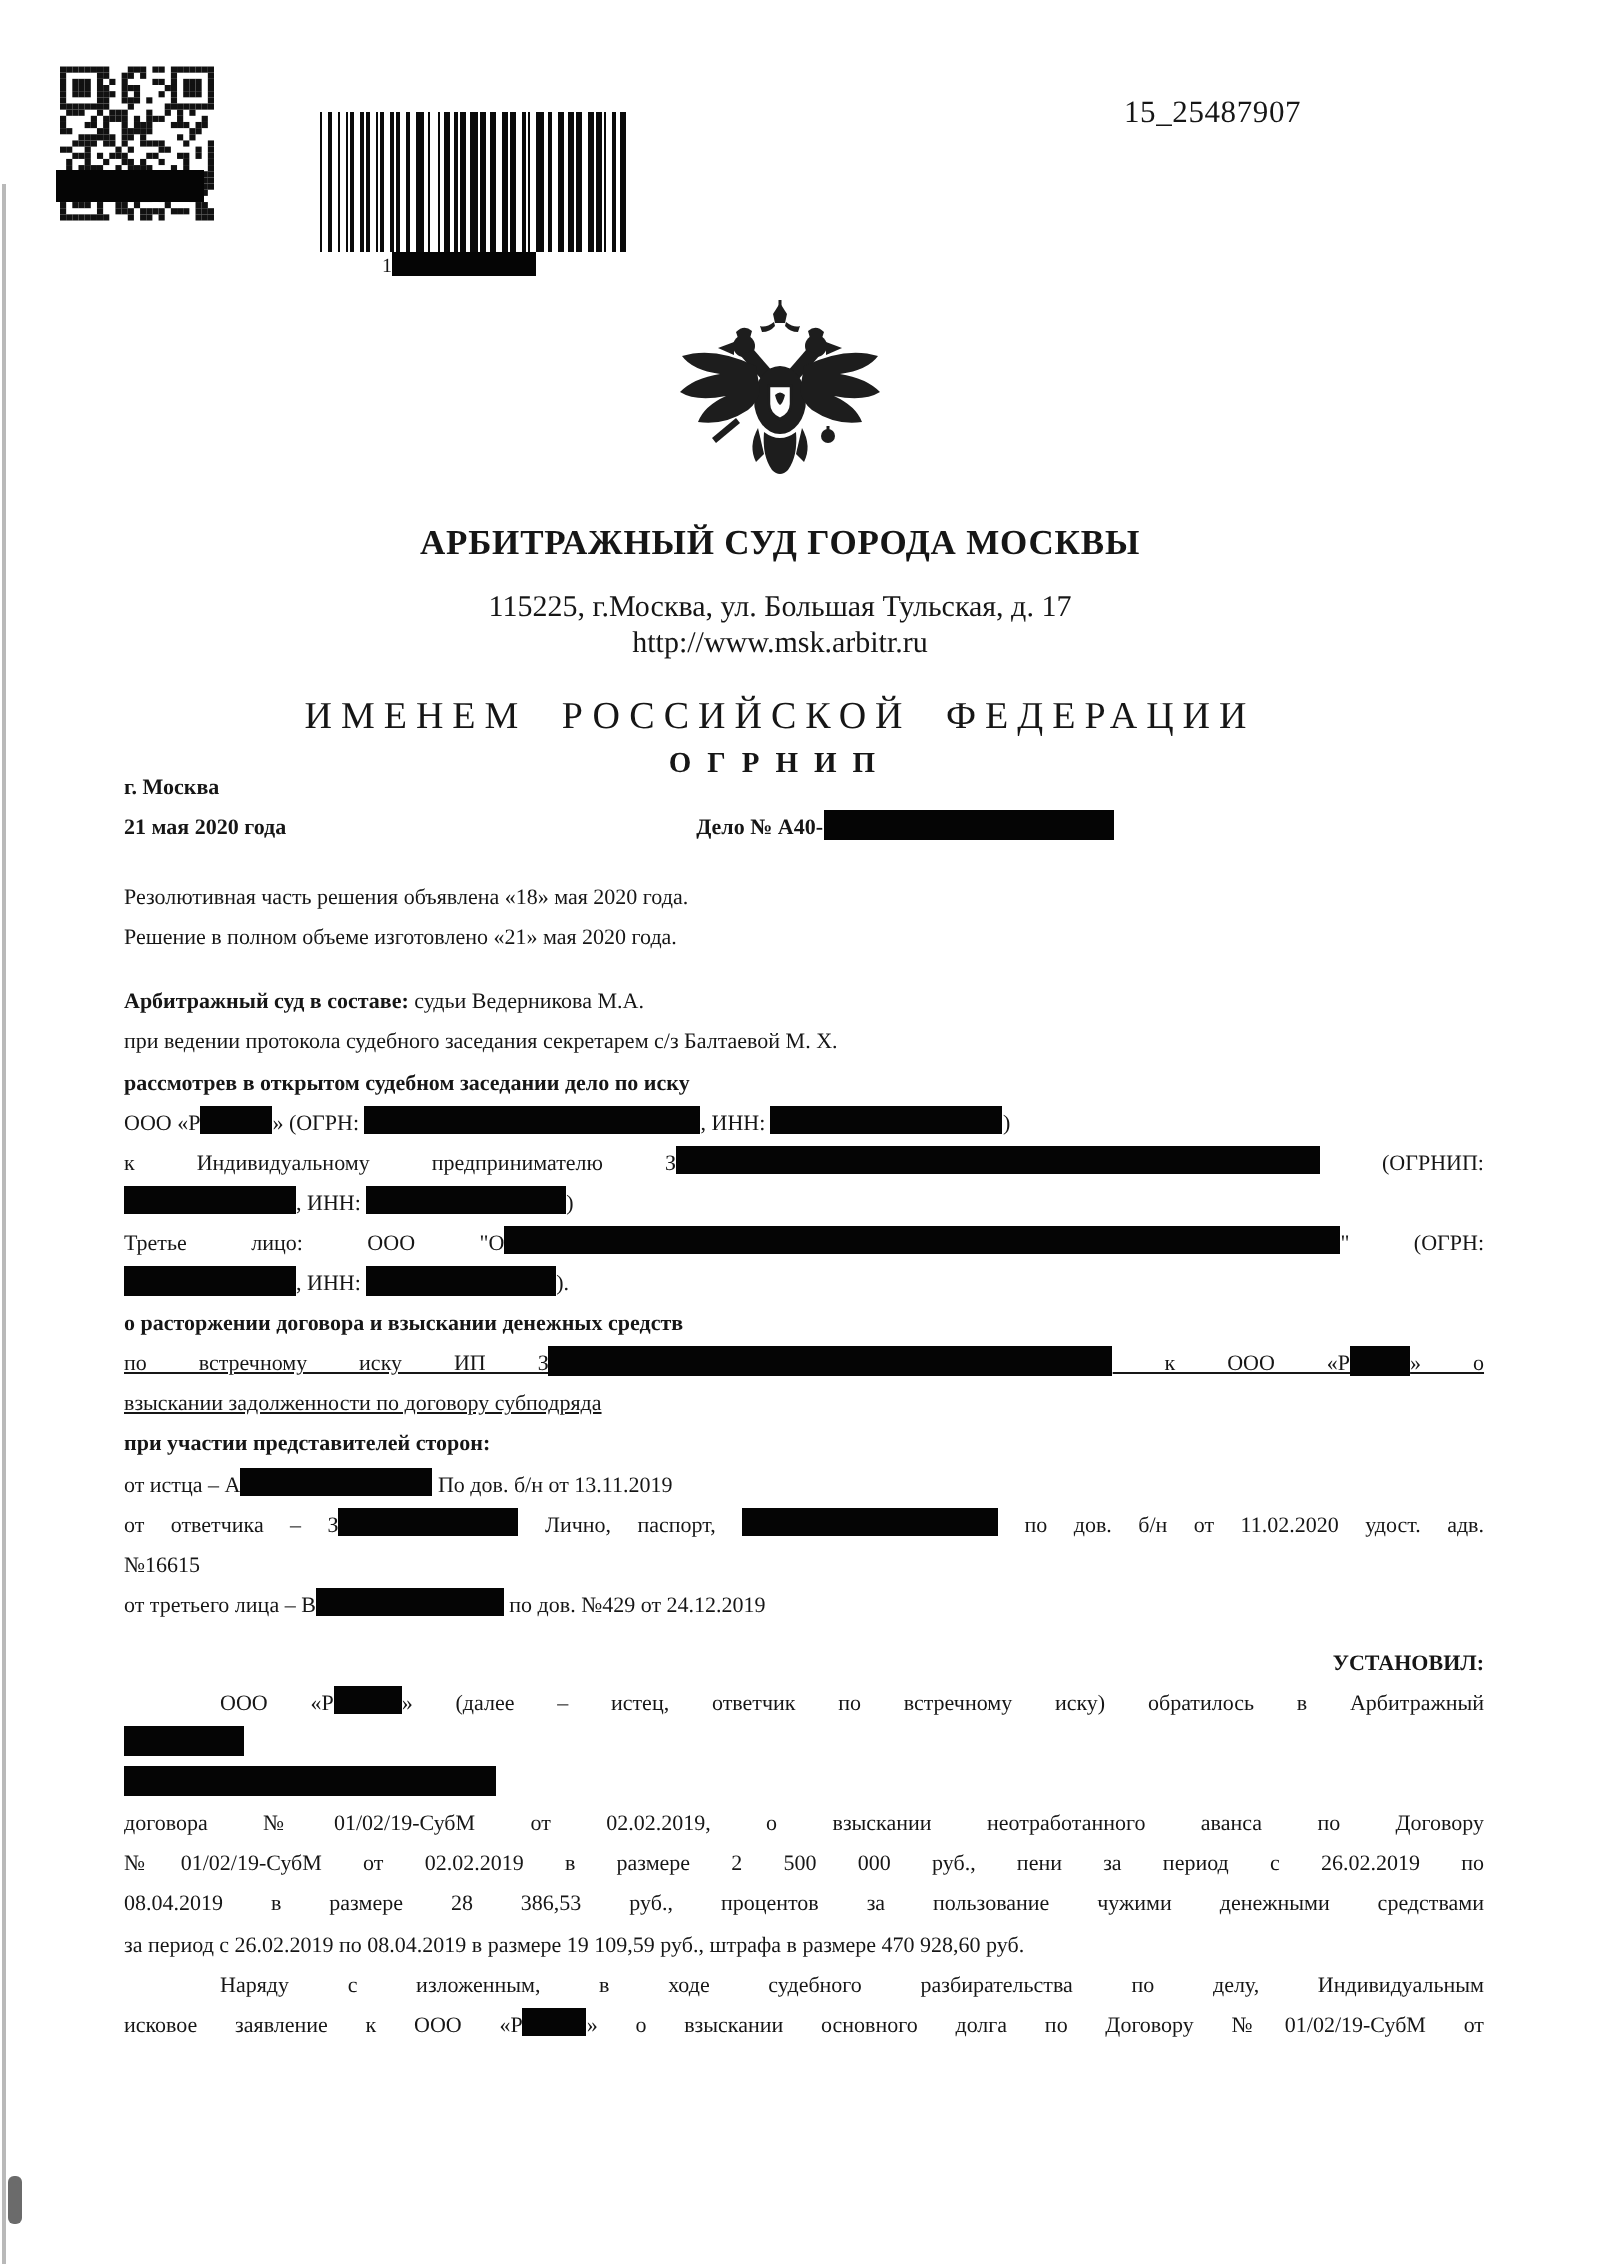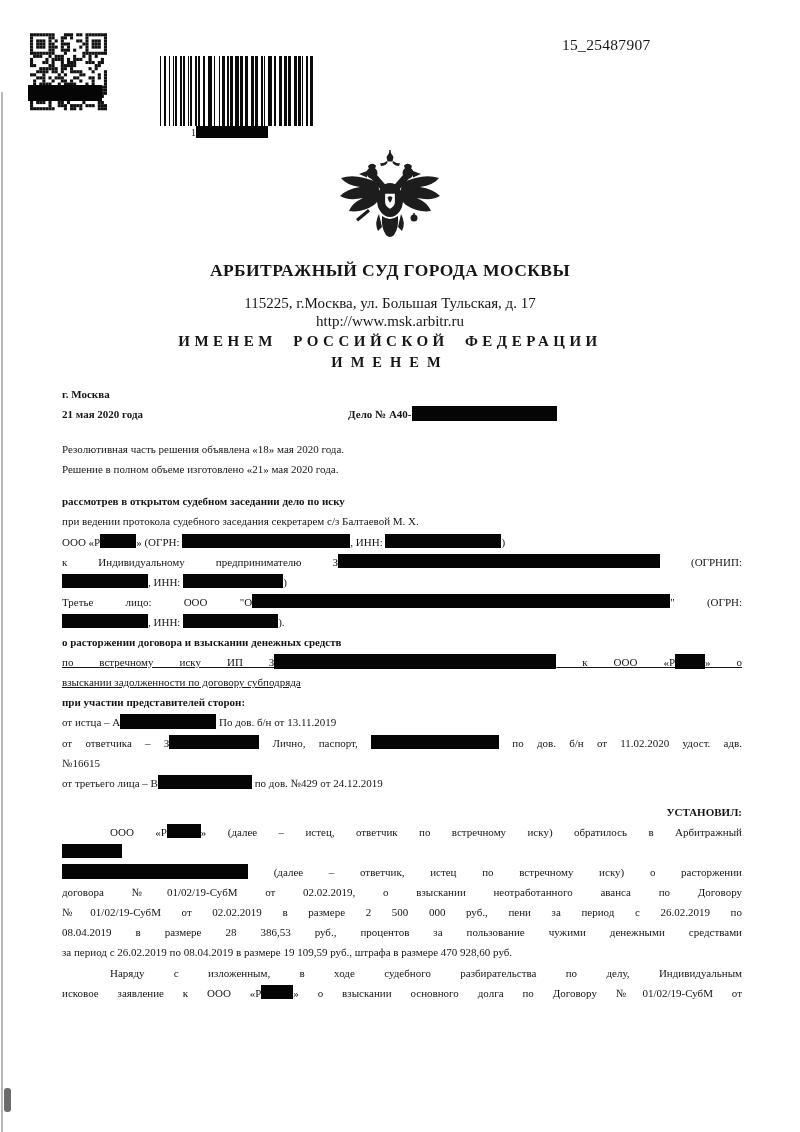--- a/index.html
+++ b/index.html
@@ -10,28 +10,28 @@
   }
   
   #edge-line{position:absolute;left:1px;top:92px;width:2px;height:1040px;background:#9b9b9b;opacity:.7;}
   #corner-smudge{position:absolute;left:4px;top:1088px;width:7px;height:24px;background:#3a3a3a;border-radius:3px;opacity:.75;}
 
   #qr-wrap{position:absolute;left:30px;top:33px;width:77px;height:80px;}
   #qr-redaction{position:absolute;left:-2px;top:52px;width:74px;height:16px;background:#050505;}
   #barcode-wrap{position:absolute;left:160px;top:56px;width:156px;height:70px;}
   #barcode-caption{position:absolute;left:191px;top:126px;height:13px;font-size:10px;line-height:13px;}
   #barcode-caption .redact{height:12px;vertical-align:-2px;}
-  #scan-number{position:absolute;left:562px;top:36px;font-size:15.5px;letter-spacing:.3px;}
+  #scan-number{position:absolute;left:562px;top:48px;font-size:15.5px;letter-spacing:.3px;}
 
   #header{position:absolute;left:0;top:150px;width:780px;text-align:center;}
   #eagle{height:100px;color:#1d1d1d;}
   #court-name{font-size:17.5px;font-weight:bold;letter-spacing:.4px;margin-top:6px;}
   #court-address{font-size:15px;margin-top:14px;}
   #court-site{font-size:15px;margin-top:1px;}
-  #in-name-of{font-size:15px;font-weight:bold;letter-spacing:4.5px;word-spacing:8px;margin-top:3px;}
+  #in-name-of{font-size:19px;font-weight:normal;letter-spacing:4.5px;word-spacing:8px;margin-top:17px;}
   #doc-type{font-size:14.5px;font-weight:bold;letter-spacing:8px;margin-top:4px;}
 
   #doc-lines{position:absolute;left:62px;top:384px;width:680px;font-size:11px;}
   .ln{min-height:20.1px;line-height:20.1px;white-space:nowrap;}
   .ln.jl{white-space:normal;text-align:justify;text-align-last:justify;}
   .ln.b,.bseg{font-weight:bold;}
   .ln.u{text-decoration:underline;}
   .ln.c{text-align:right;white-space:normal;}
   .ln.ind{text-indent:48px;}
   .redact{display:inline-block;height:14.5px;background:#050505;vertical-align:-2.5px;}
@@ -439,50 +439,51 @@
         <circle cx="158" cy="136" r="7"></circle>
         <rect x="156.5" y="126" width="3" height="5"></rect>
       </g>
       <path d="M99 86 h22 v18 q0 10 -11 15 q-11 -5 -11 -15 z" fill="#ffffff" stroke="currentColor" stroke-width="2.5"></path>
       <path d="M105 95 q5 -5 10 0 q-2 8 -5 10 q-3 -2 -5 -10 z" fill="currentColor"></path>
     </svg>
     <div id="court-name">АРБИТРАЖНЫЙ СУД ГОРОДА МОСКВЫ</div>
     <div id="court-address">115225, г.Москва, ул. Большая Тульская, д. 17</div>
     <div id="court-site">http://www.msk.arbitr.ru</div>
     <div id="in-name-of">ИМЕНЕМ РОССИЙСКОЙ ФЕДЕРАЦИИ</div>
-    <div id="doc-type">ИМЕНЕМ</div>
+    <div id="doc-type">ОГРНИП</div>
   </div>
 
   <div id="doc-lines">
       <div class="ln b"><span>г. Москва</span></div>
       <div class="ln b"><span>21 мая 2020 года</span><span class="hgap" style="width: 205px;"></span><span>Дело № А40-</span><span class="redact" style="width: 145px;"></span></div>
       <div class="spacer" style="height: 15px;"></div>
       <div class="ln"><span>Резолютивная часть решения объявлена «18» мая 2020 года.</span></div>
       <div class="ln"><span>Решение в полном объеме изготовлено «21» мая 2020 года.</span></div>
       <div class="spacer" style="height: 12px;"></div>
+      <div class="ln"><span class="bseg">Арбитражный суд в составе: </span><span>судьи Ведерникова М.А.</span></div>
+      <div class="ln"><span>при ведении протокола судебного заседания секретарем с/з Балтаевой М. Х.</span></div>
       <div class="ln b"><span>рассмотрев в открытом судебном заседании дело по иску</span></div>
-      <div class="ln"><span>при ведении протокола судебного заседания секретарем с/з Балтаевой М. Х.</span></div>
       <div class="ln"><span>ООО «Р</span><span class="redact" style="width: 36px;"></span><span>» (ОГРН: </span><span class="redact" style="width: 168px;"></span><span>, ИНН: </span><span class="redact" style="width: 116px;"></span><span>)</span></div>
       <div class="ln jl"><span>к Индивидуальному предпринимателю З</span><span class="redact" style="width: 322px;"></span><span> (ОГРНИП:</span></div>
       <div class="ln"><span class="redact" style="width: 86px;"></span><span>, ИНН: </span><span class="redact" style="width: 100px;"></span><span>)</span></div>
       <div class="ln jl"><span>Третье лицо: ООО "О</span><span class="redact" style="width: 418px;"></span><span>" (ОГРН:</span></div>
       <div class="ln"><span class="redact" style="width: 86px;"></span><span>, ИНН: </span><span class="redact" style="width: 95px;"></span><span>).</span></div>
       <div class="ln b"><span>о расторжении договора и взыскании денежных средств</span></div>
       <div class="ln u jl"><span>по встречному иску ИП З</span><span class="redact" style="width: 282px;"></span><span> к ООО «Р</span><span class="redact" style="width: 30px;"></span><span>» о</span></div>
       <div class="ln u"><span>взыскании задолженности по договору субподряда</span></div>
       <div class="ln b"><span>при участии представителей сторон:</span></div>
       <div class="ln"><span>от истца – А</span><span class="redact" style="width: 96px;"></span><span> По дов. б/н от 13.11.2019</span></div>
       <div class="ln jl"><span>от ответчика – З</span><span class="redact" style="width: 90px;"></span><span> Лично, паспорт, </span><span class="redact" style="width: 128px;"></span><span> по дов. б/н от 11.02.2020 удост. адв.</span></div>
       <div class="ln"><span>№16615</span></div>
       <div class="ln"><span>от третьего лица – В</span><span class="redact" style="width: 94px;"></span><span> по дов. №429 от 24.12.2019</span></div>
       <div class="spacer" style="height: 9px;"></div>
       <div class="ln c b"><span>УСТАНОВИЛ:</span></div>
       <div class="ln jl ind"><span>ООО «Р</span><span class="redact" style="width: 34px;"></span><span>» (далее – истец, ответчик по встречному иску) обратилось в Арбитражный</span></div>
       <div class="ln jl"><span class="redact" style="width: 60px;"></span></div>
-      <div class="ln jl"><span class="redact" style="width: 186px;"></span><span> (далее – ответчик, истец по встречному иску) о расторжении</span></div>
+      <div class="ln jl"><span class="redact" style="width: 186px;"></span></div>
       <div class="ln jl"><span>договора №01/02/19-СубМ от 02.02.2019, о взыскании неотработанного аванса по Договору</span></div>
       <div class="ln jl"><span>№01/02/19-СубМ от 02.02.2019 в размере 2 500 000 руб., пени за период с 26.02.2019 по</span></div>
       <div class="ln jl"><span>08.04.2019 в размере 28 386,53 руб., процентов за пользование чужими денежными средствами</span></div>
       <div class="ln"><span>за период с 26.02.2019 по 08.04.2019 в размере 19 109,59 руб., штрафа в размере 470 928,60 руб.</span></div>
       <div class="ln jl ind"><span>Наряду с изложенным, в ходе судебного разбирательства по делу, Индивидуальным</span></div>
       <div class="ln jl"><span>исковое заявление к ООО «Р</span><span class="redact" style="width: 32px;"></span><span>» о взыскании основного долга по Договору №01/02/19-СубМ от</span></div>
     </div>
 
 </div>
 

